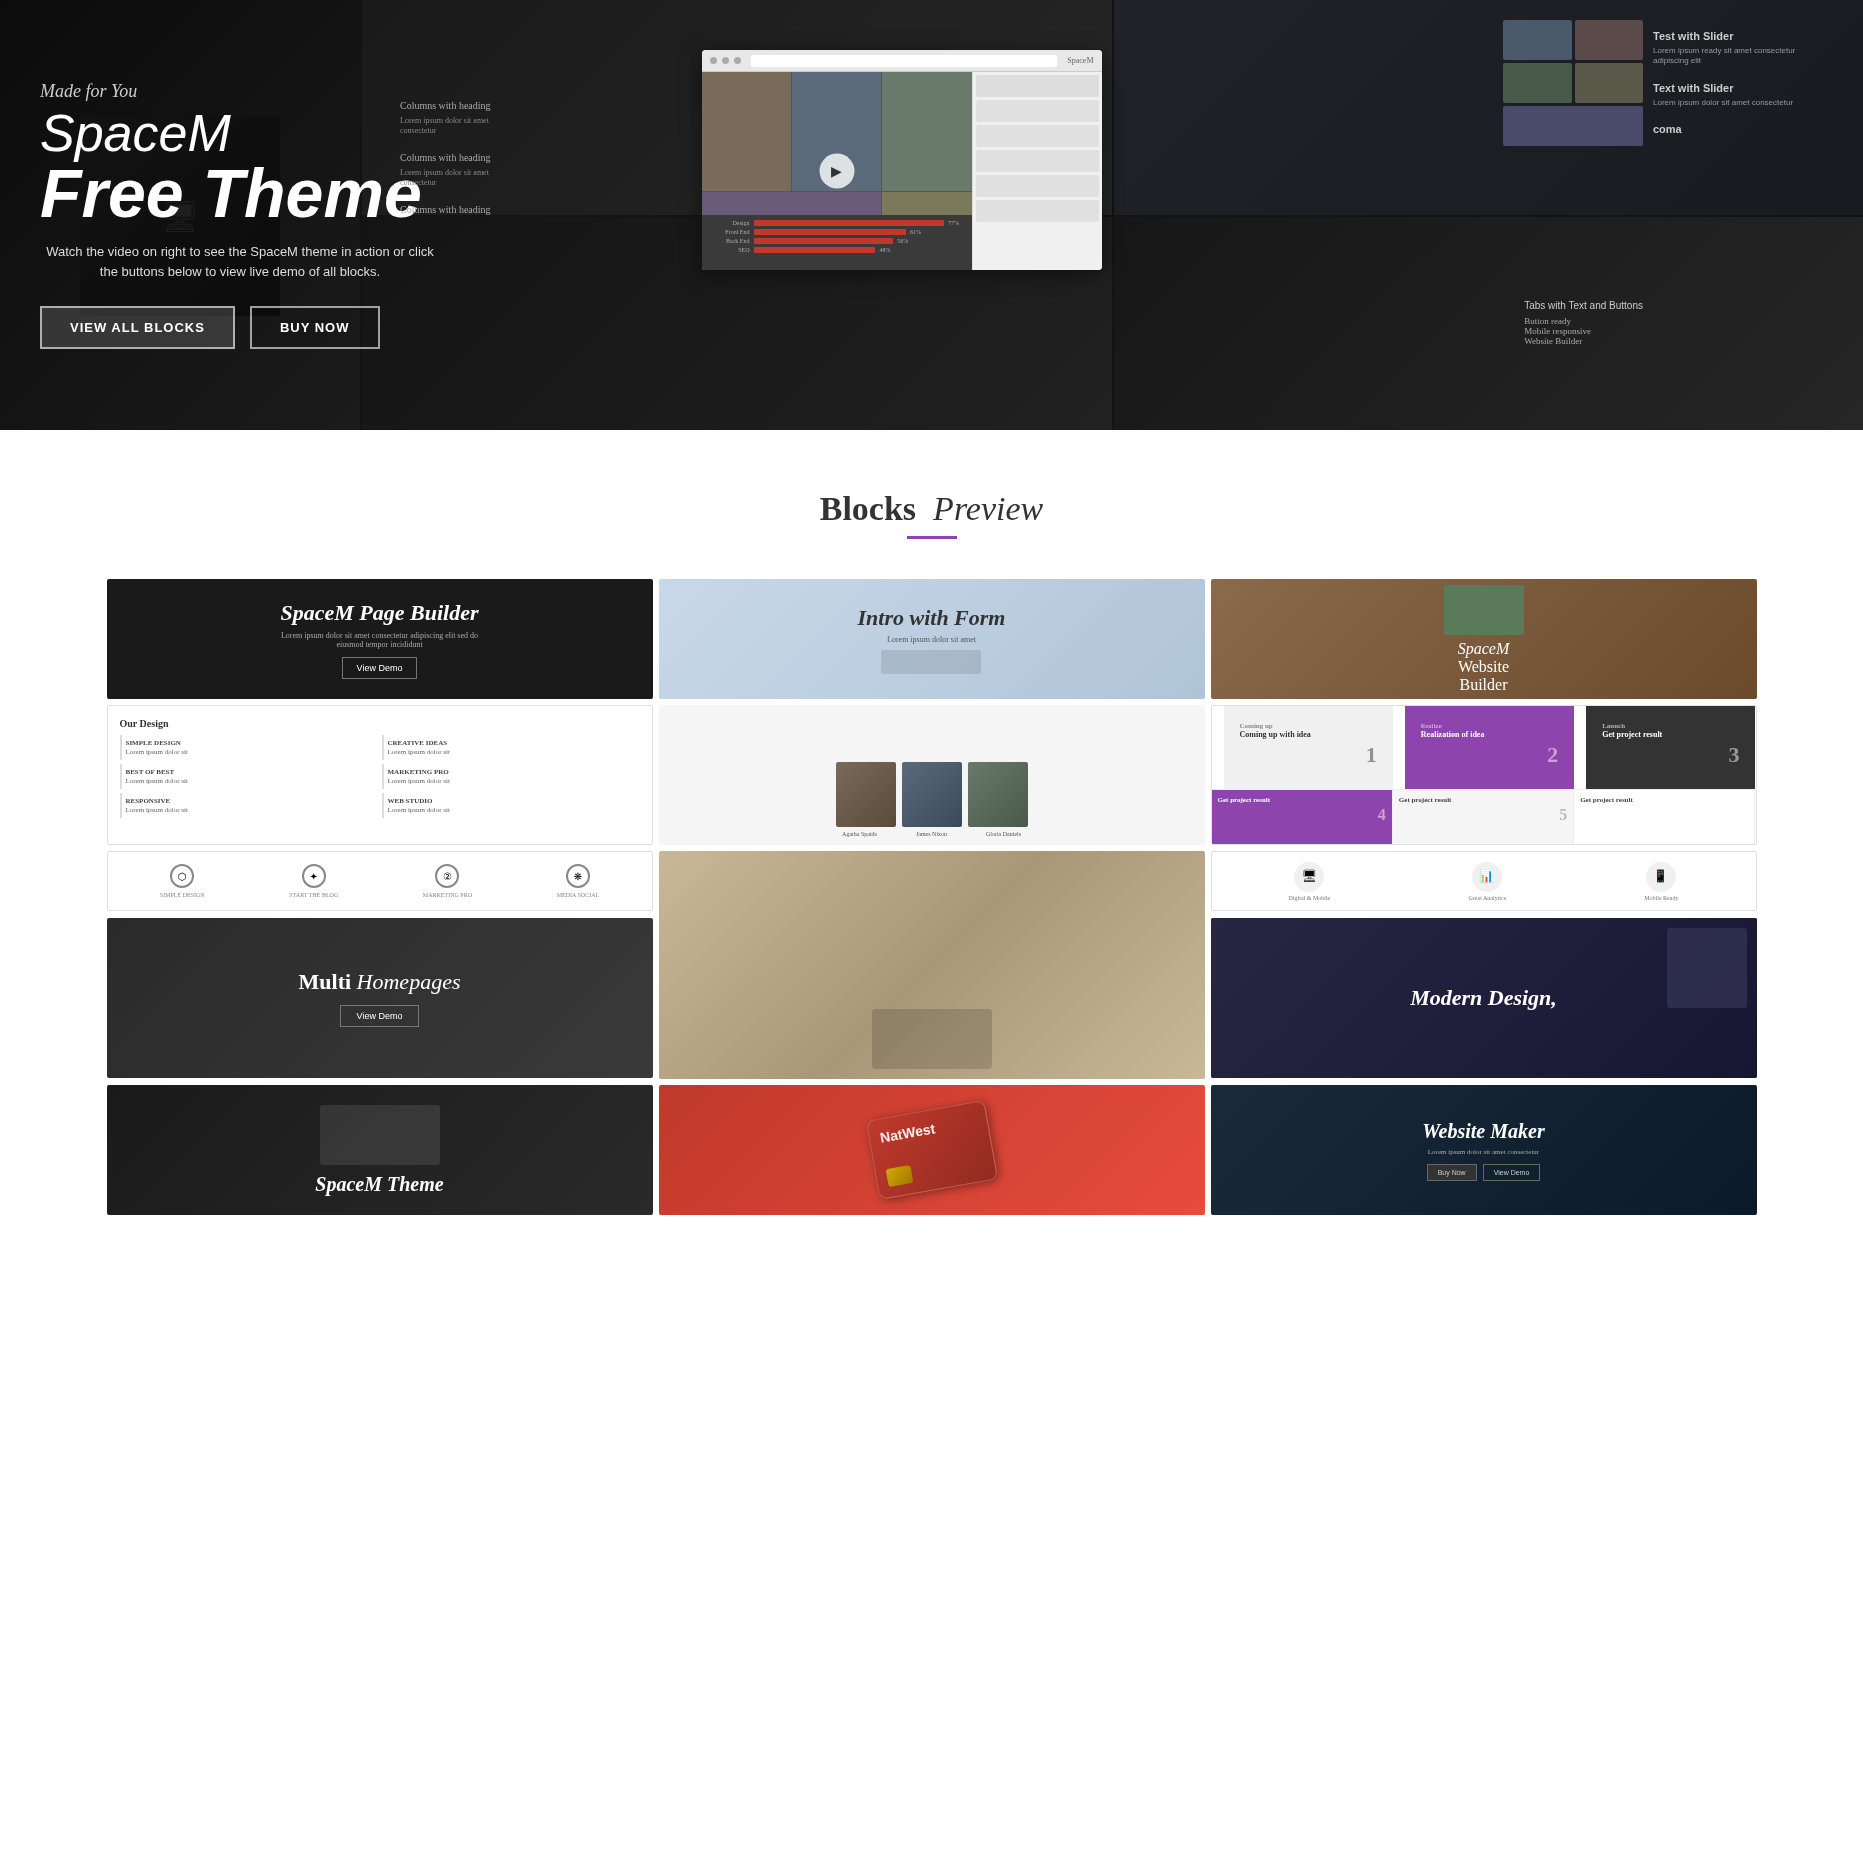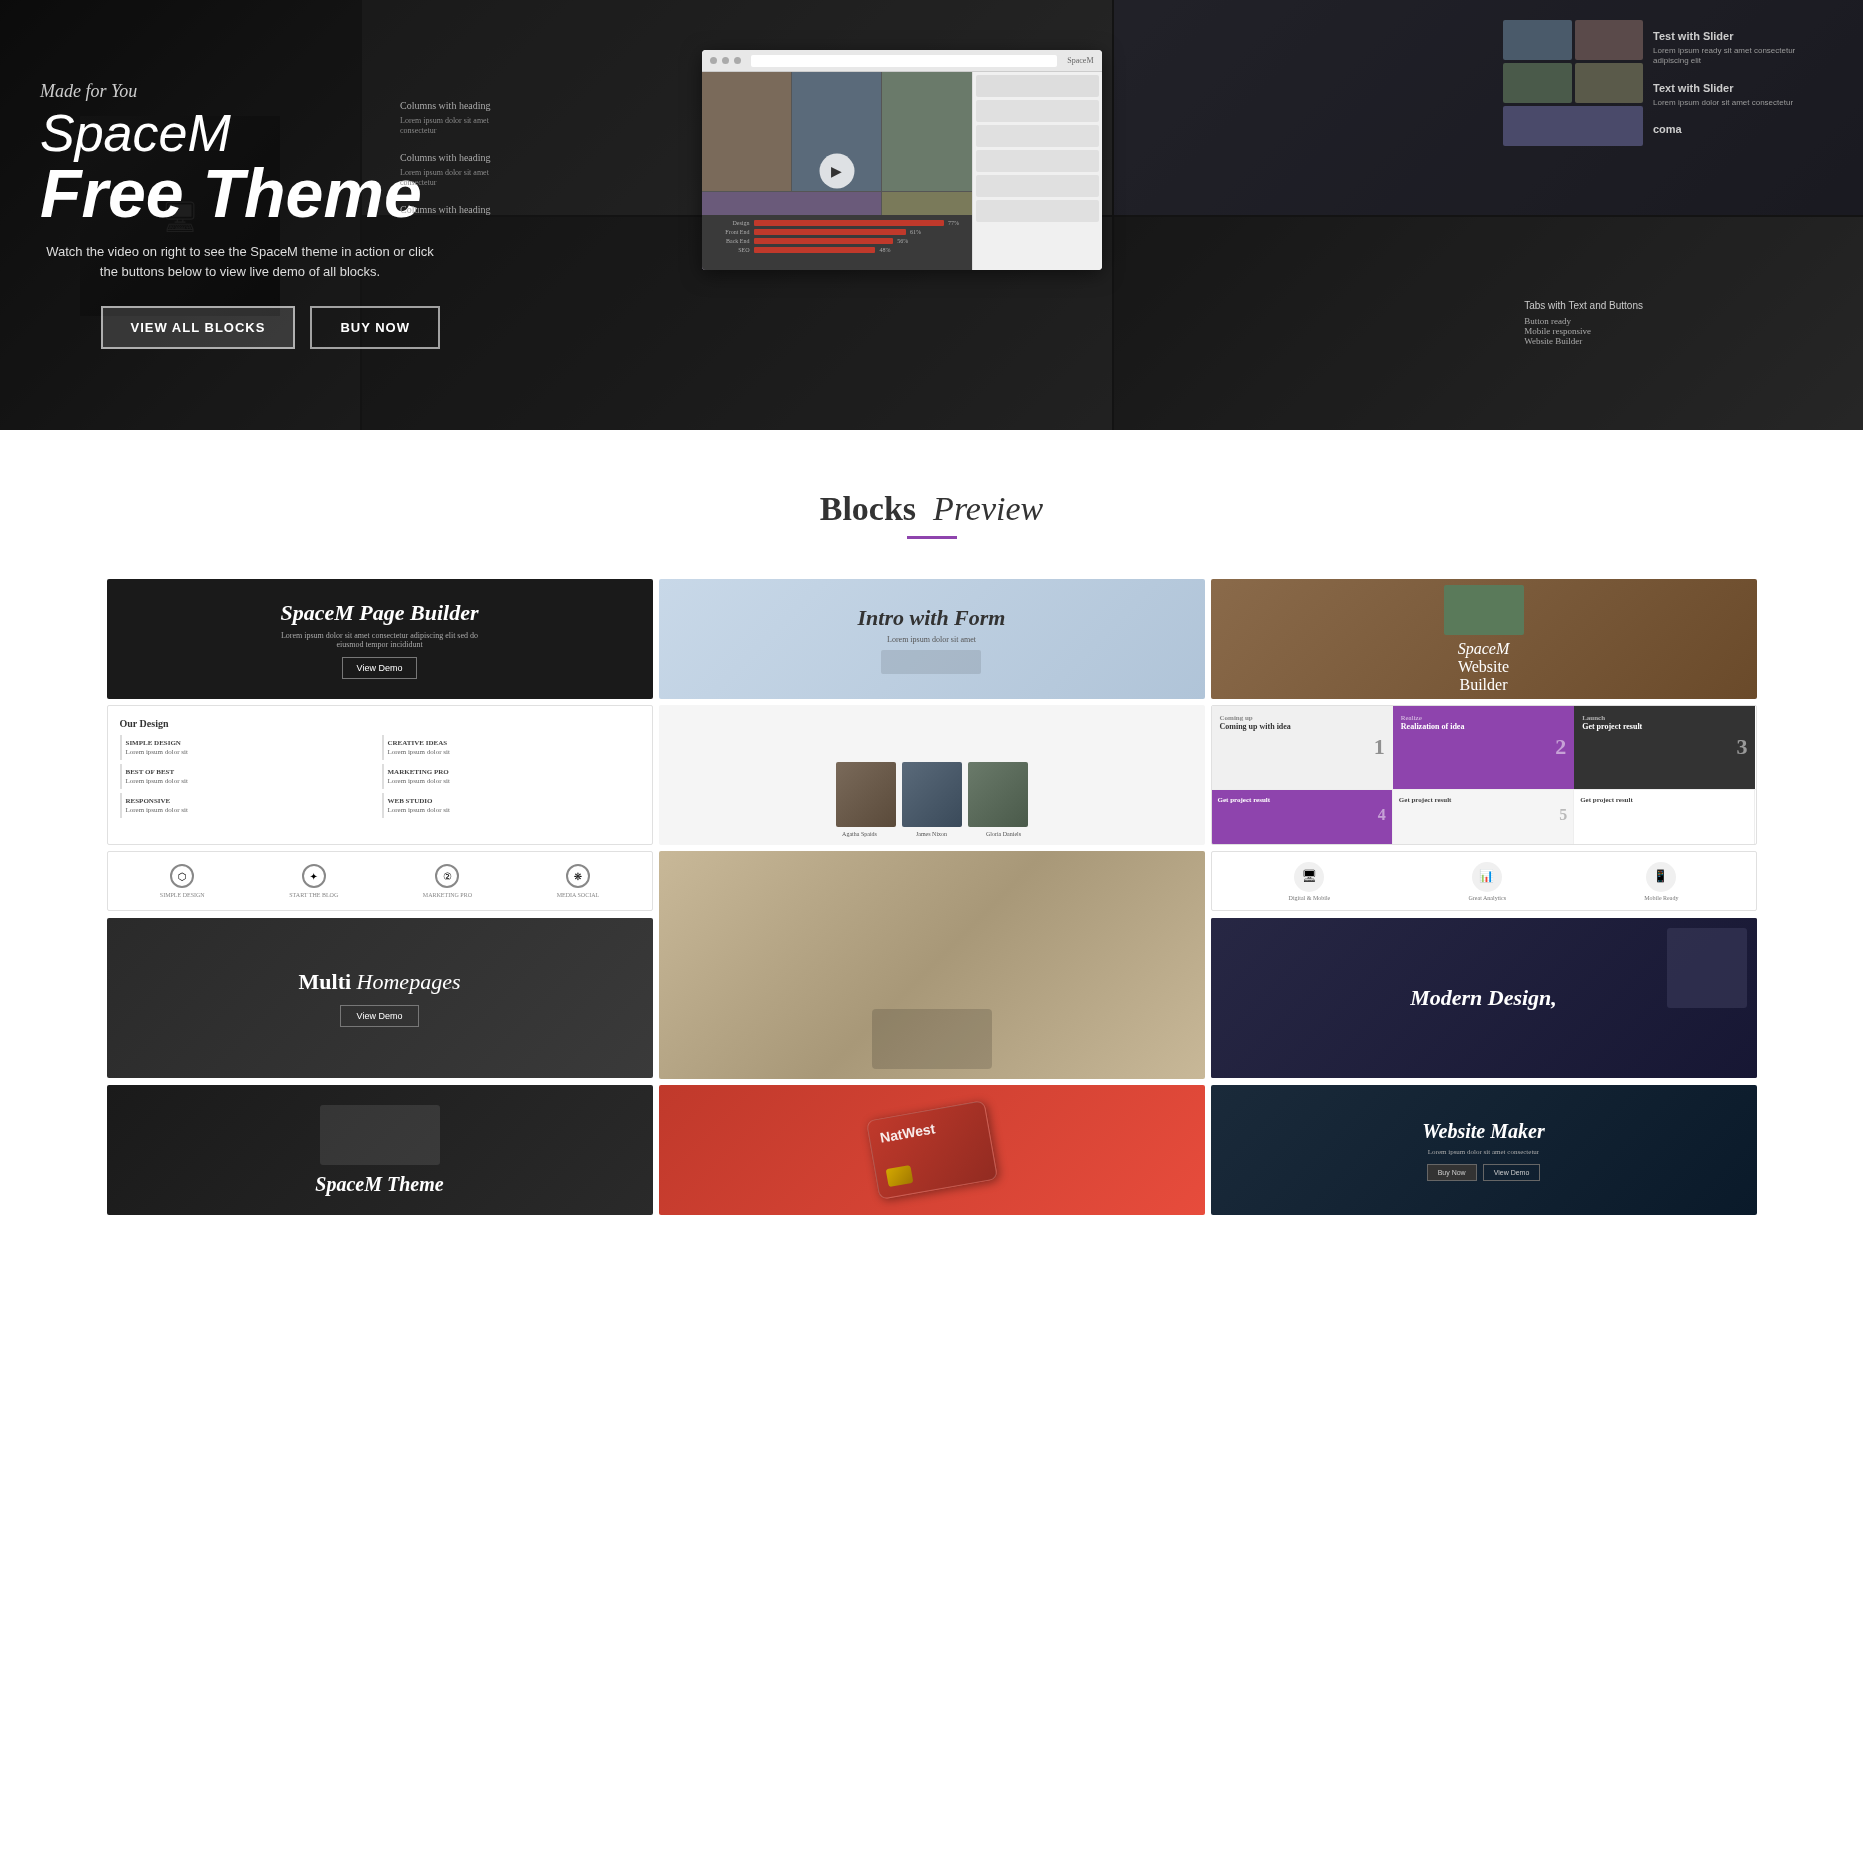--- a/index.html
+++ b/index.html
@@ -66,21 +66,21 @@
       font-size: 13px;
       color: #ddd;
       text-align: center;
       margin-bottom: 25px;
       line-height: 1.5;
       font-family: Arial, sans-serif;
     }
     .hero-buttons {
       display: flex;
       gap: 15px;
-      justify-content: flex-end;
+      justify-content: flex-start;
     }
     .btn-view-all {
       padding: 12px 28px;
       background: rgba(255,255,255,0.15);
       border: 2px solid rgba(255,255,255,0.6);
       color: #fff;
       font-size: 13px;
       font-family: Arial, sans-serif;
       font-weight: 600;
       letter-spacing: 1px;
@@ -365,22 +365,23 @@
       height: 140px;
       background: #fff;
       border: 1px solid #e0e0e0;
     }
     .m-process-top {
       height: 60%;
       display: grid;
       grid-template-columns: 1fr 1fr 1fr;
     }
     .process-step {
-      padding: 8px;
+      padding: 16px;
       font-size: 7px;
+      margin-left: 12px;
     }
     .process-step.purple { background: #8e44ad; color: #fff; }
     .process-step.dark { background: #333; color: #fff; }
     .process-step.light { background: #f0f0f0; color: #333; }
     .process-step h4 { font-size: 8px; font-weight: bold; margin-bottom: 3px; }
     .process-step .num { font-size: 22px; font-weight: bold; opacity: 0.5; float: right; }
     .m-process-bottom {
       height: 40%;
       display: grid;
       grid-template-columns: 1fr 1fr 1fr;

